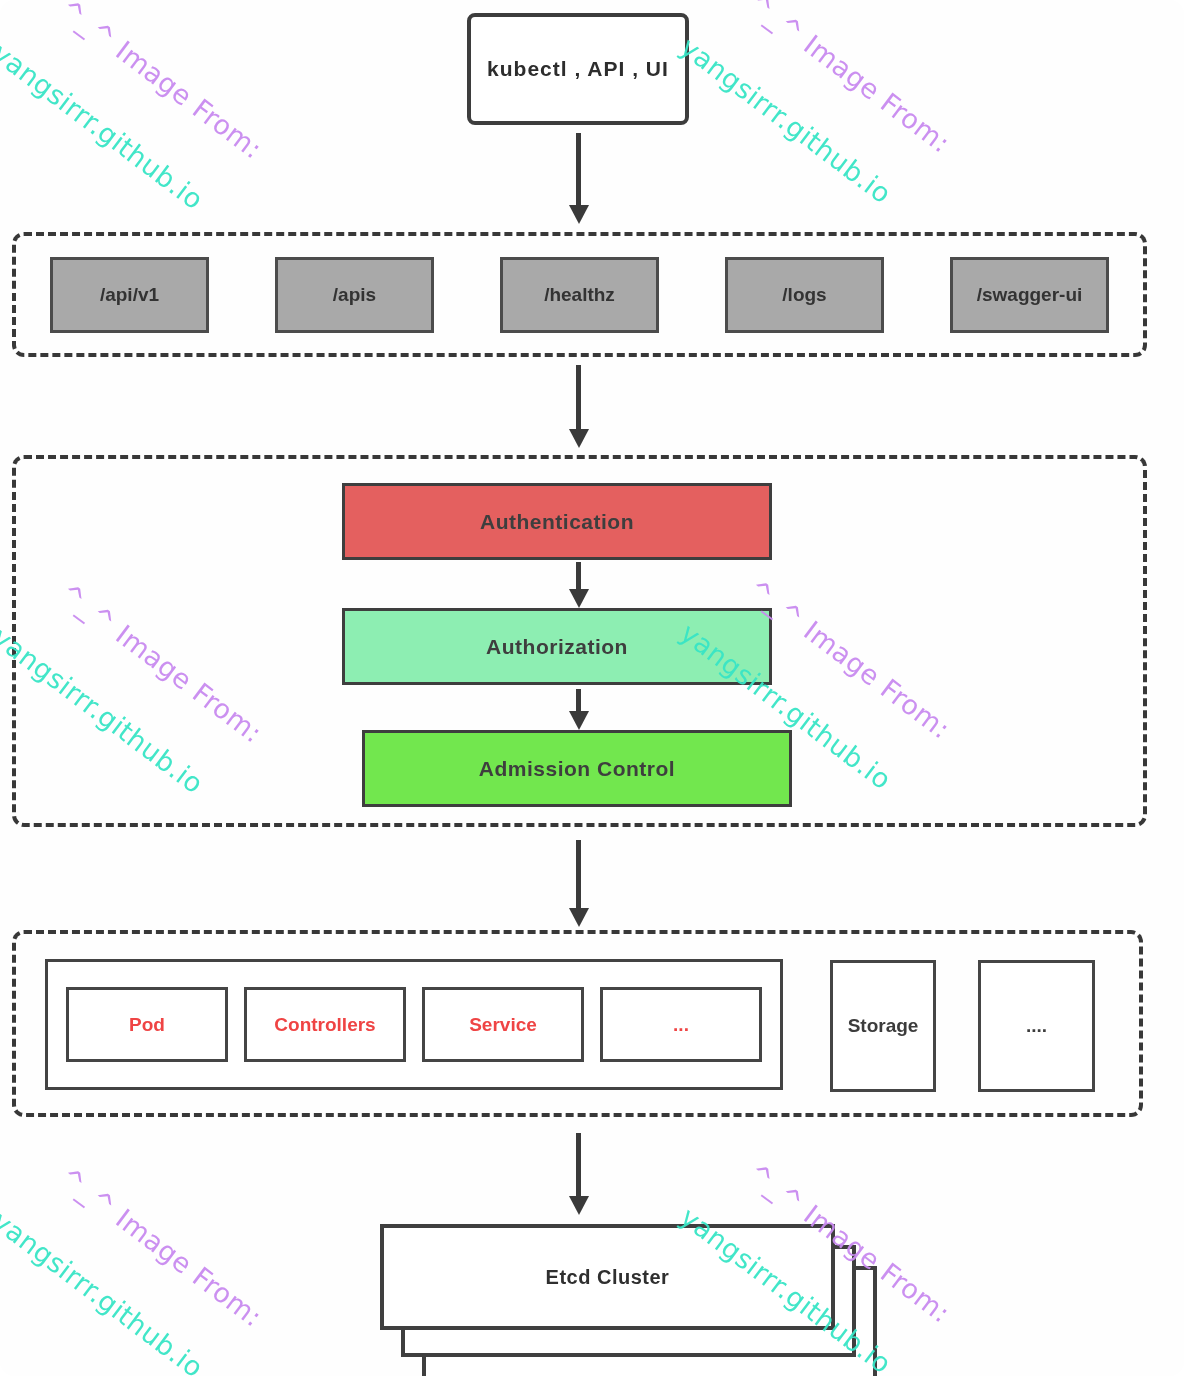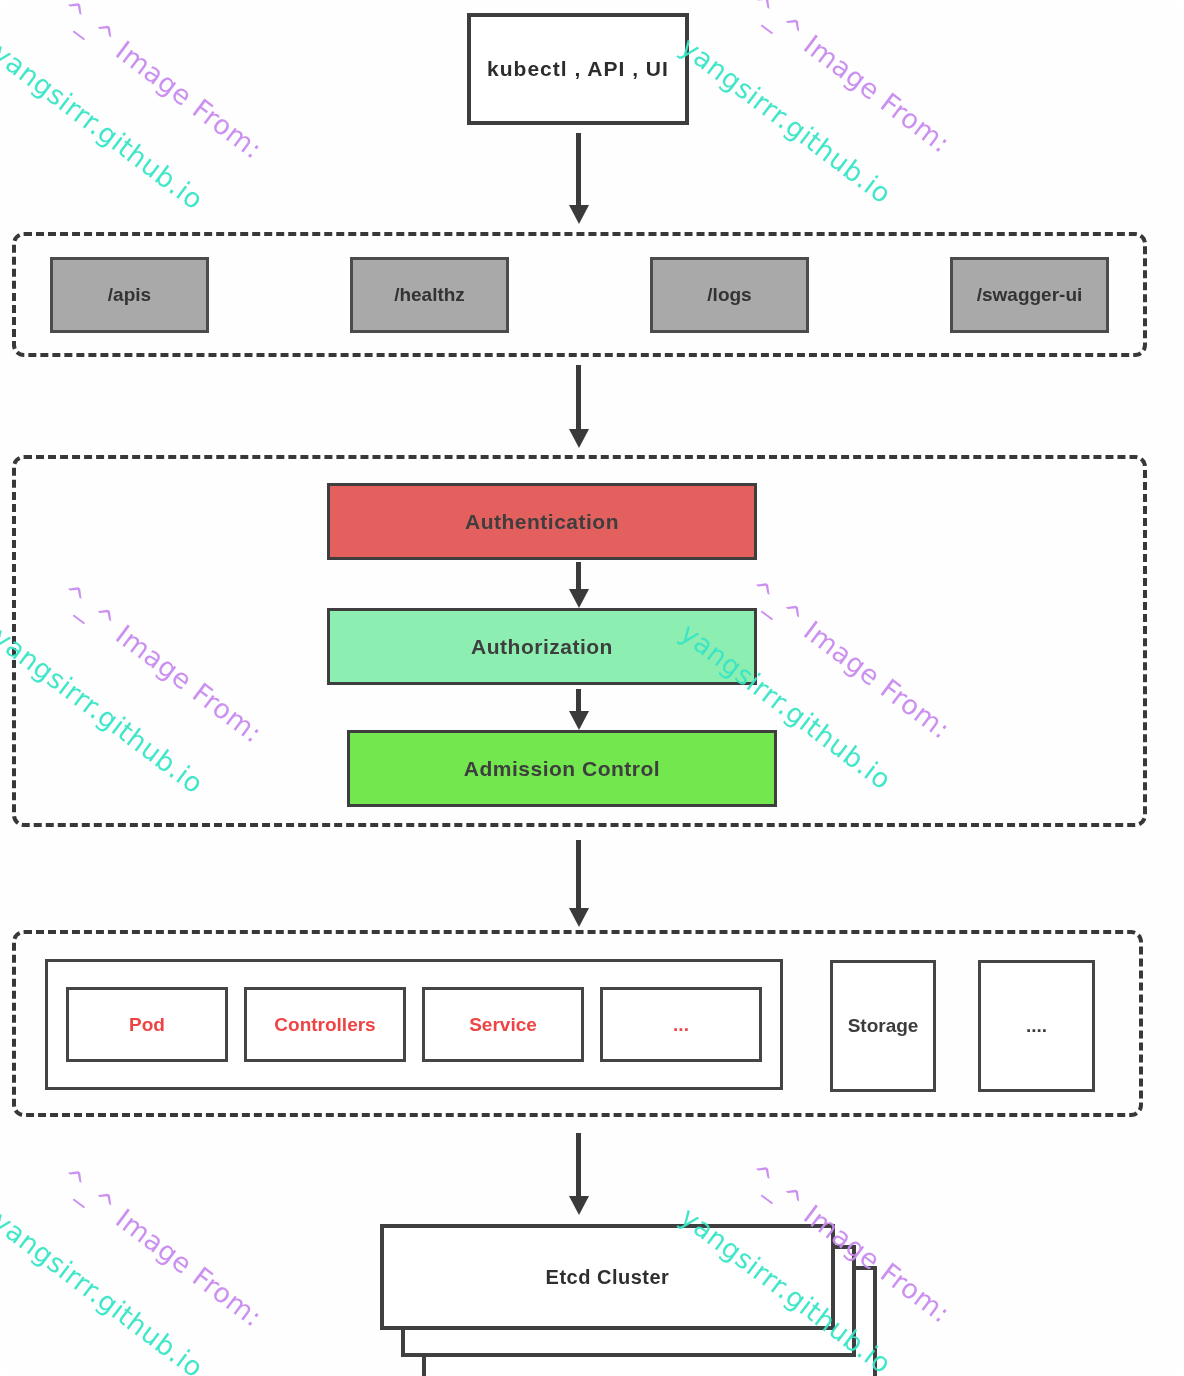--- a/index.html
+++ b/index.html
@@ -26,37 +26,37 @@
     font-weight: bold;
   }
   .dashbox {
     position: absolute;
     border: 4px dashed #383838;
     border-radius: 12px;
     background: transparent;
   }
 
   
-  .client-node { left: 467px; top: 13px; width: 222px; height: 112px; font-size: 21px; letter-spacing: 1px; }
+  .client-node { left: 467px; top: 13px; width: 222px; height: 112px; font-size: 21px; letter-spacing: 1px; border-radius: 8px; }
 
   
   .endpoints { left: 12px; top: 232px; width: 1135px; height: 125px;
     display: flex; align-items: center; justify-content: space-between; padding: 0 34px; }
   .chip {
     width: 159px; height: 76px;
     background: #a9a9a9;
     border: 3px solid #4c4c4c;
     display: flex; align-items: center; justify-content: center;
     font-size: 19px; font-weight: bold; color: #333333;
   }
 
   
   .access { left: 12px; top: 455px; width: 1135px; height: 372px; }
   .auth-step {
-    position: absolute; left: 311px; width: 430px; height: 77px;
+    position: absolute; left: 326px; width: 430px; height: 77px;
     border: 3px solid #3e3e3e;
     display: flex; align-items: center; justify-content: center;
     font-size: 21px; font-weight: 600; color: #3e3e3e; letter-spacing: 0.5px;
   }
   .auth-0 { top: 24px; }
   .auth-1 { top: 149px; }
   .auth-2 { top: 271px; }
 
   
   .registry { left: 12px; top: 930px; width: 1131px; height: 187px; }
@@ -146,20 +146,21 @@
   </div>
 
   <div class="arrow arrow-1"></div>
   <div class="arrow arrow-2"></div>
   <div class="arrow arrow-a"></div>
   <div class="arrow arrow-b"></div>
   <div class="arrow arrow-3"></div>
   <div class="arrow arrow-4"></div>
 
   <div class="dashbox endpoints">
+    <div class="chip">/api/v1</div>
     <div class="chip">/apis</div>
     <div class="chip">/healthz</div>
     <div class="chip">/logs</div>
     <div class="chip">/swagger-ui</div>
   </div>
 
   <div class="dashbox access">
     <div class="auth-step auth-0" style="background-color: rgb(228, 96, 95);">Authentication</div>
     <div class="auth-step auth-1" style="background-color: rgb(141, 238, 178);">Authorization</div>
     <div class="auth-step auth-2" style="background-color: rgb(114, 231, 78); margin-left: 20px;">Admission Control</div>

